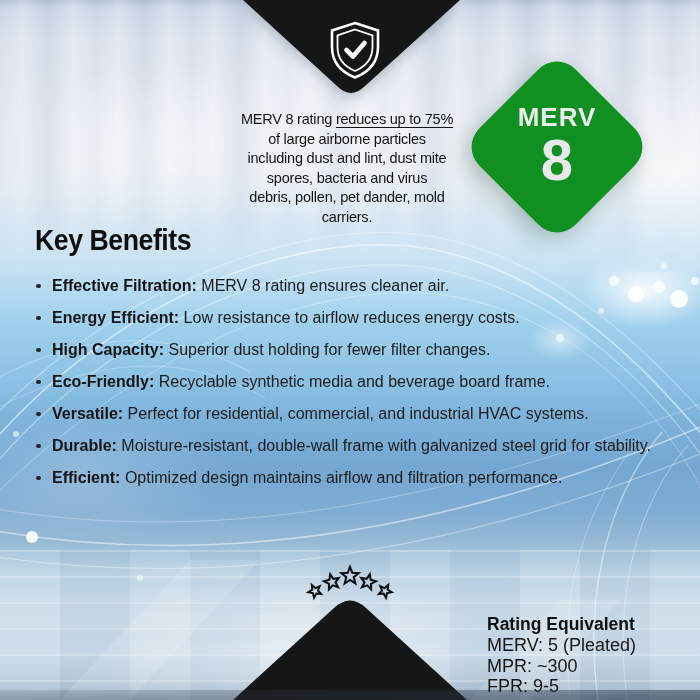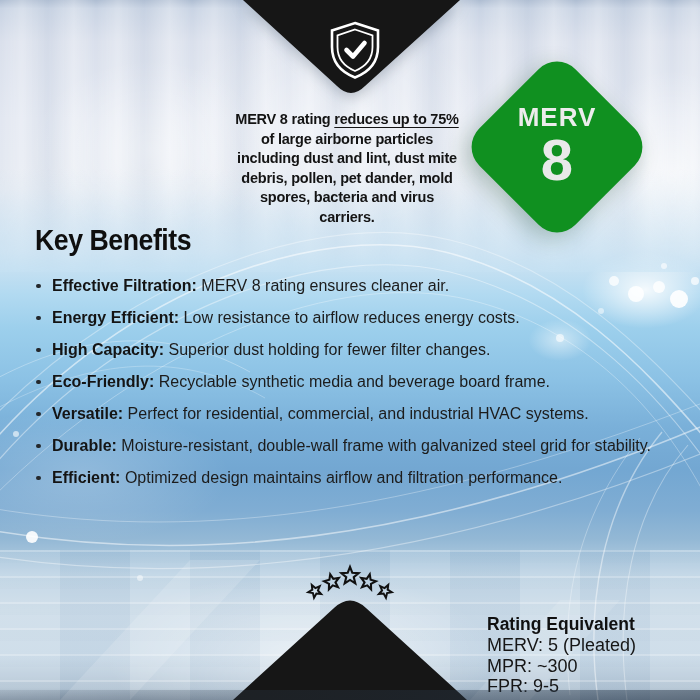--- a/index.html
+++ b/index.html
@@ -40,21 +40,21 @@
   .logo-rtf{font-size:130px;font-weight:800;letter-spacing:-.055em;line-height:.80;
     color:#131313;transform:scaleX(.72) scaleY(1.06);transform-origin:left top;white-space:nowrap;}
   .logo-sub{margin-top:9px;font-size:19px;font-weight:700;letter-spacing:.8px;color:#9aa1ab;white-space:nowrap;}
 
   
   .top-banner{position:absolute;left:228px;top:0;filter:drop-shadow(0 4px 7px rgba(20,40,60,.25));}
   .shield{position:absolute;left:327px;top:20px;}
 
   
   .hero-note{position:absolute;left:222px;top:110px;width:250px;text-align:center;
-    font-size:14.5px;font-weight:700;letter-spacing:-.015em;line-height:19.5px;color:#141414;}
+    font-size:14.5px;font-weight:400;letter-spacing:-.015em;line-height:19.5px;color:#141414;}
   .hero-note div{white-space:nowrap;}
   .u{text-decoration:underline;text-underline-offset:3px;}
 
   
   .diamond{position:absolute;left:489px;top:79px;width:136px;height:136px;border-radius:26px;
     background:#109020;transform:rotate(45deg);box-shadow:0 8px 22px rgba(20,70,35,.28);}
   .diamond-inner{position:absolute;inset:0;transform:rotate(-45deg);display:flex;
     flex-direction:column;align-items:center;justify-content:center;}
   .diamond-label{font-size:26px;font-weight:700;letter-spacing:1px;color:#ececec;line-height:1;}
   .diamond-value{font-size:58px;font-weight:700;color:#e9e9e9;line-height:1.02;}
@@ -127,22 +127,22 @@
   <svg class="shield" width="56" height="60" viewBox="0 0 56 60">
     <path d="M28,3 L51,10.5 V27 C51,42 42,52 28,57.5 C14,52 5,42 5,27 V10.5 Z" fill="none" stroke="#ffffff" stroke-width="2.6"></path>
     <path d="M28,9.5 L45.5,15.5 V27 C45.5,38.5 38.5,46.5 28,51 C17.5,46.5 10.5,38.5 10.5,27 V15.5 Z" fill="none" stroke="#ffffff" stroke-width="1.8"></path>
     <path d="M19.5,30 L26,36.5 L37.5,23" fill="none" stroke="#ffffff" stroke-width="4.6" stroke-linecap="round" stroke-linejoin="round"></path>
   </svg>
 
   <div class="hero-note">
     <div><span>MERV 8 rating </span><span class="u">reduces up to 75%</span></div>
     <div>of large airborne particles</div>
     <div>including dust and lint, dust mite</div>
+    <div>spores, bacteria and virus</div>
     <div>debris, pollen, pet dander, mold</div>
-    <div>spores, bacteria and virus</div>
     <div>carriers.</div>
   </div>
 
   <div class="diamond">
     <div class="diamond-inner">
       <div class="diamond-label">MERV</div>
       <div class="diamond-value">8</div>
     </div>
   </div>
 

